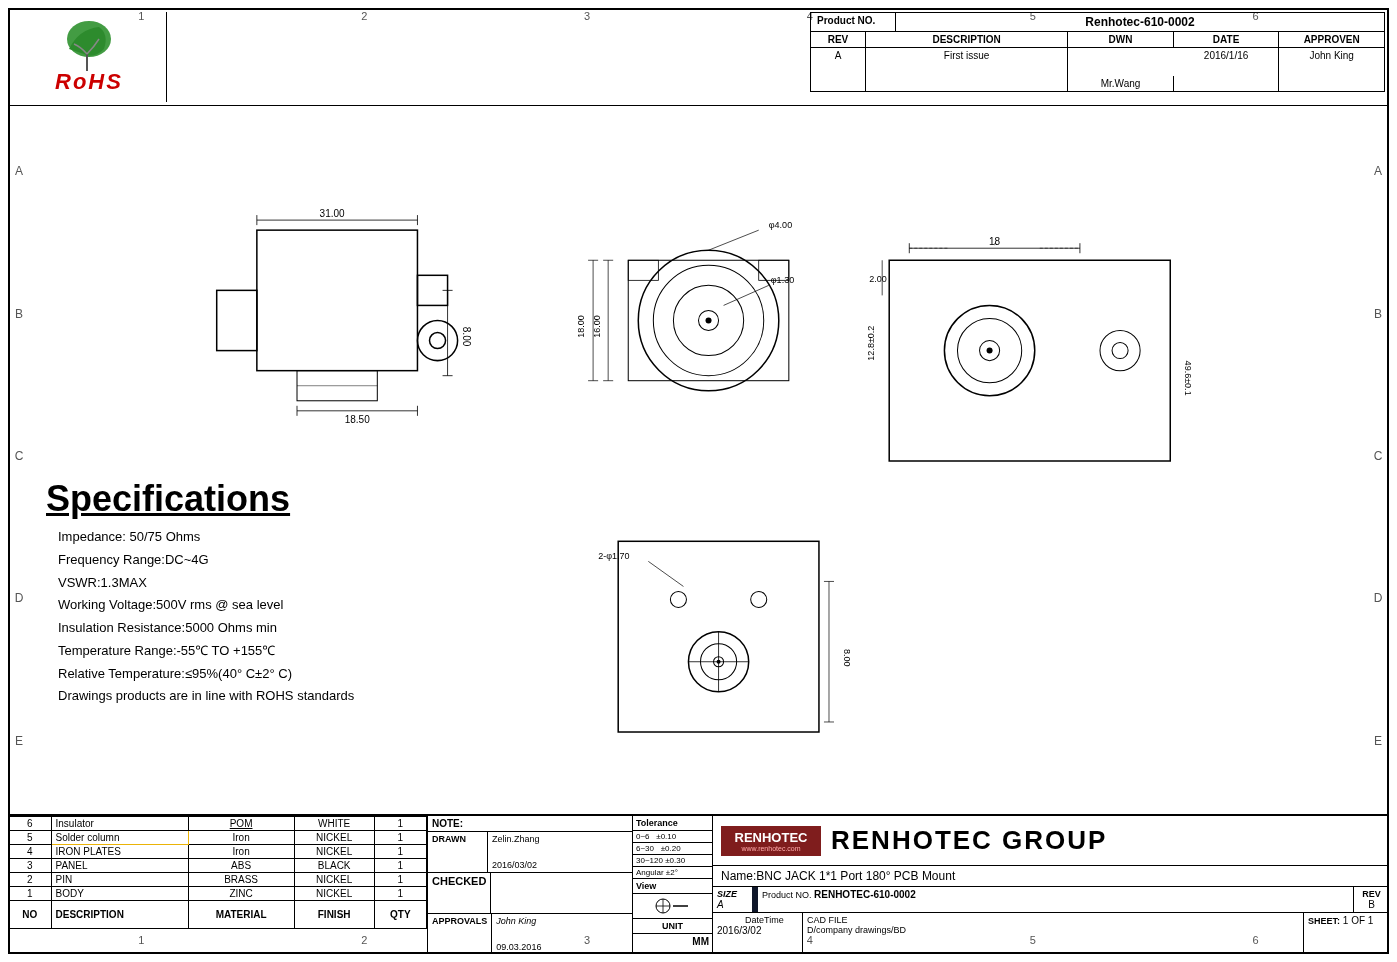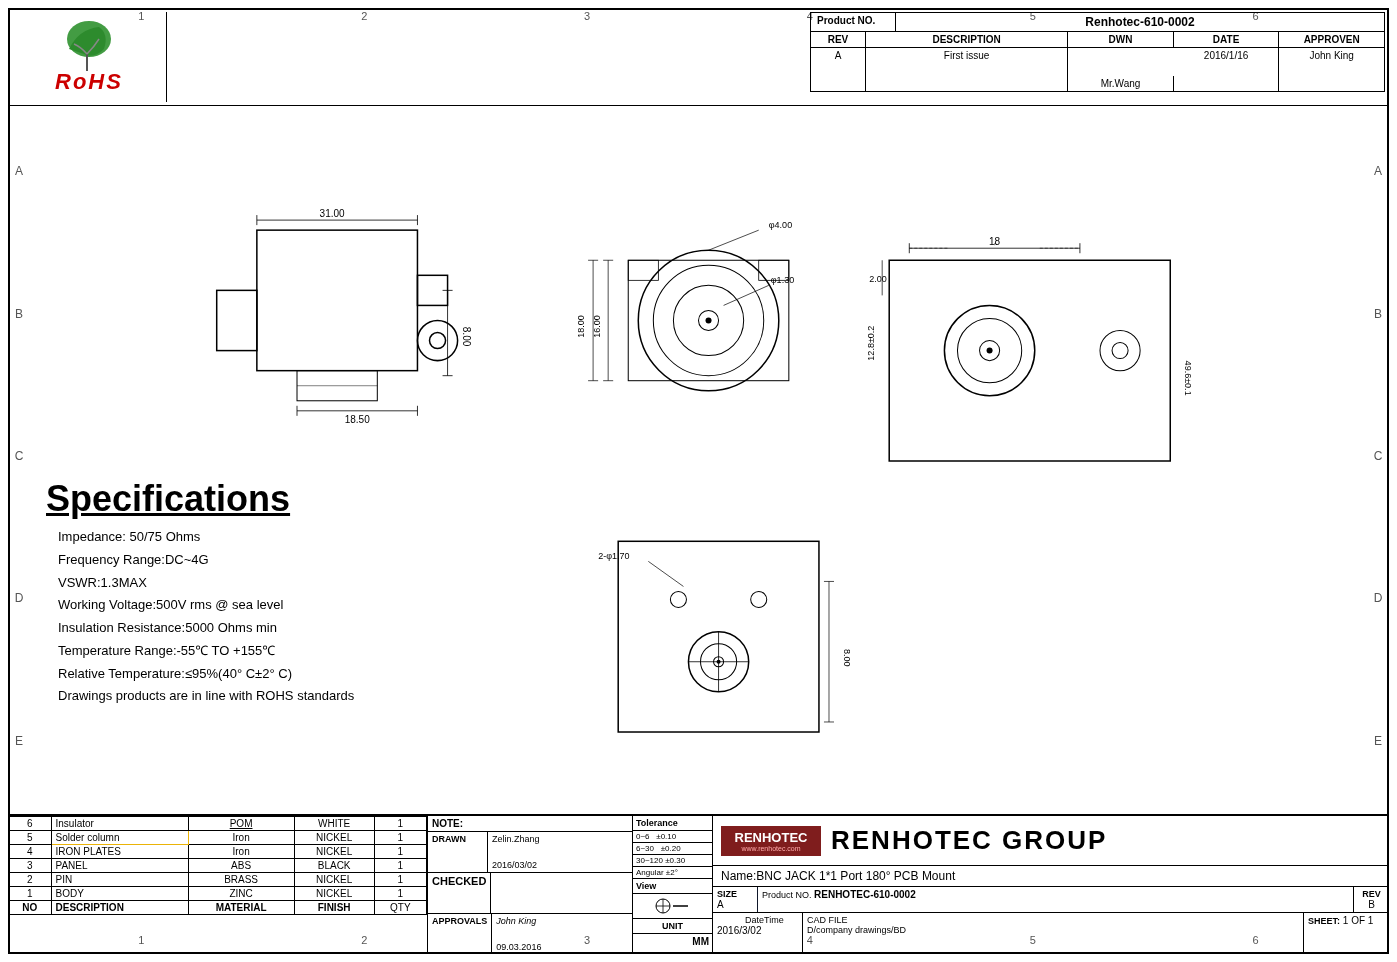--- a/index.html
+++ b/index.html
@@ -265,21 +265,21 @@
         <td style="border:1px solid #000;padding:1px 4px;">BODY</td>
         <td style="border:1px solid #000;padding:1px 4px;text-align:center;">ZINC</td>
         <td style="border:1px solid #000;padding:1px 4px;text-align:center;">NICKEL</td>
         <td style="border:1px solid #000;padding:1px 4px;text-align:center;">1</td>
       </tr>
       <tr>
         <td style="border:1px solid #000;padding:1px 4px;text-align:center;font-weight:bold;">NO</td>
         <td style="border:1px solid #000;padding:1px 4px;font-weight:bold;">DESCRIPTION</td>
         <td style="border:1px solid #000;padding:1px 4px;text-align:center;font-weight:bold;">MATERIAL</td>
         <td style="border:1px solid #000;padding:1px 4px;text-align:center;font-weight:bold;">FINISH</td>
-        <td style="border:1px solid #000;padding:1px 4px;text-align:center;font-weight:normal;">QTY</td>
+        <td style="border:1px solid #000;padding:8px 4px;text-align:center;font-weight:bold;">QTY</td>
       </tr>
     </tbody>
       </table>
   </div>
 
   <div style="width:205px;border-right:1px solid #000;display:flex;flex-direction:column;font-size:10px;">
 
     <div style="padding:2px 4px;font-weight:bold;border-bottom:1px solid #000;">NOTE:</div>
 
     <div style="display:flex;border-bottom:1px solid #000;flex:1;">
@@ -330,21 +330,21 @@
       <div style="background:#7f1d1d;color:#fff;padding:4px 8px;margin-right:10px;min-width:100px;text-align:center;">
         <div style="font-size:13px;font-weight:bold;">RENHOTEC</div>
         <div style="font-size:7px;color:#ffaaaa;">www.renhotec.com</div>
       </div>
       <div style="font-size:26px;font-weight:bold;letter-spacing:2px;">RENHOTEC GROUP</div>
     </div>
 
     <div style="padding:3px 8px;font-size:12px;border-bottom:1px solid #000;">Name:BNC JACK 1*1 Port 180° PCB Mount</div>
 
     <div style="display:flex;border-bottom:1px solid #000;font-size:10px;">
-      <div style="border-right:1px solid #0f172a;padding:2px 4px;min-width:45px;">
+      <div style="border-right:6px solid #0f172a;padding:2px 4px;min-width:45px;font-style:italic;">
         <div style="font-weight:bold;font-size:9px;">SIZE</div>
         <div>A</div>
       </div>
       <div style="flex:1;padding:2px 4px;border-right:1px solid #000;">
         <span style="font-size:9px;">Product NO. </span>
         <span style="font-weight:bold;">RENHOTEC-610-0002</span>
       </div>
       <div style="padding:2px 4px;min-width:35px;text-align:center;">
         <div style="font-weight:bold;font-size:9px;">REV</div>
         <div>B</div>

